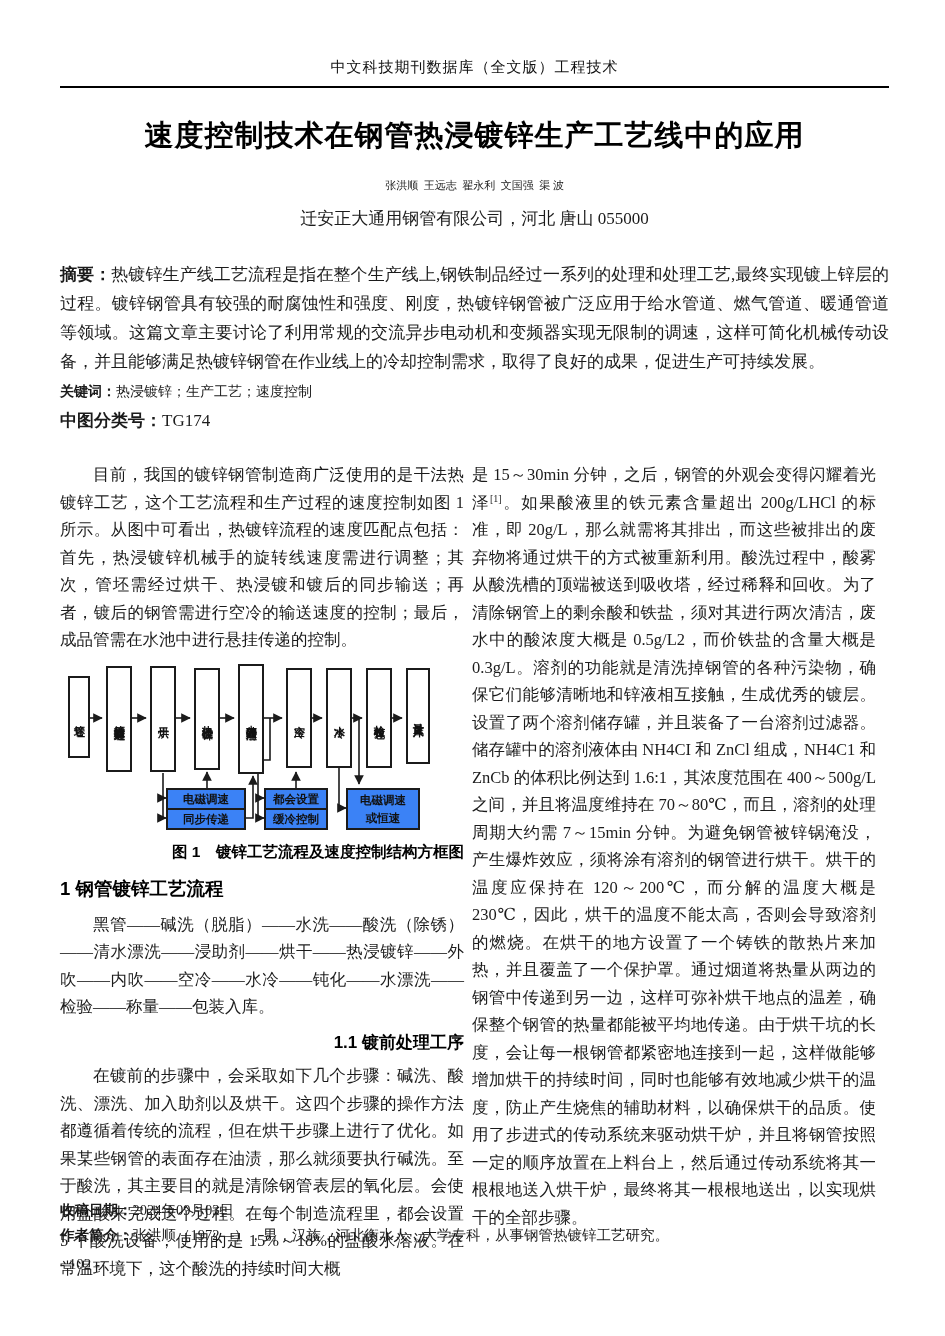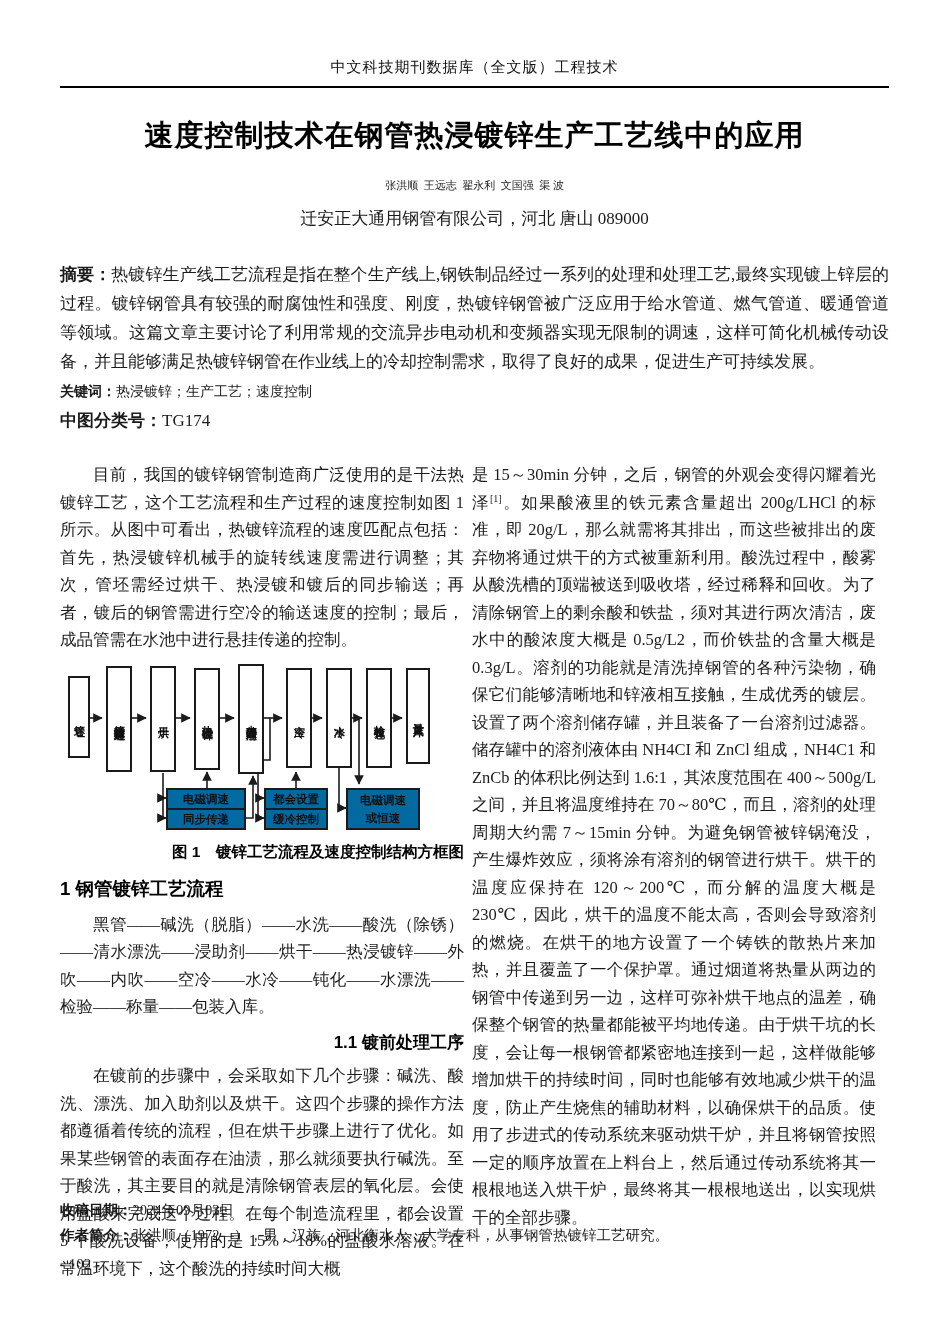--- a/index.html
+++ b/index.html
@@ -26,21 +26,21 @@
   .col { width:404px; font-size:16.5px; line-height:27.5px; text-align:justify; }
   .indent { text-indent:2em; }
 
   .figure-wrap { position:relative; width:398px; height:172px; margin:6px 0 2px 0; }
   .figure-wrap svg { position:absolute; left:0; top:0; }
   .pbox { position:absolute; border:2px solid #1b1b1b; background:#fff;
           writing-mode:vertical-rl; text-orientation:upright;
           display:flex; align-items:center; justify-content:center;
           font-family:"Liberation Sans","DejaVu Sans",sans-serif;
           font-size:11px; font-weight:bold; line-height:1; letter-spacing:1px; color:#111; }
-  .cbox { position:absolute; border:2px solid #1b1b1b; background:#0369a1;
+  .cbox { position:absolute; border:2px solid #1b1b1b; background:#3b82f6;
           font-family:"Liberation Sans","DejaVu Sans",sans-serif;
           font-size:11.5px; font-weight:bold; color:#111; text-align:center; }
   .cbox .row { height:20px; line-height:18px; }
   .cbox .row.top { border-bottom:2px solid #1b1b1b; }
   .cbox.single { display:flex; flex-direction:column; justify-content:center; }
   .cbox.single .row { border:none; height:18px; line-height:18px; }
 
   .fig-caption { text-align:right; font-family:"Liberation Sans","DejaVu Sans",sans-serif;
                  font-weight:bold; font-size:15.5px; margin:6px 0 10px 0; color:#000000; }
 
@@ -59,21 +59,21 @@
 <body>
 
 <div class="page">
   <div class="content">
 
     <div class="journal-line">中文科技期刊数据库（全文版）工程技术</div>
     <hr class="header-rule">
 
     <div class="title">速度控制技术在钢管热浸镀锌生产工艺线中的应用</div>
     <div class="authors">张洪顺  王远志  翟永利  文国强  渠 波</div>
-    <div class="affiliation">迁安正大通用钢管有限公司，河北 唐山 089000</div>
+    <div class="affiliation">迁安正大通用钢管有限公司，河北 唐山 055000</div>
 
     <div class="abstract-block">
       <span class="lbl">摘要：</span><span>热镀锌生产线工艺流程是指在整个生产线上,钢铁制品经过一系列的处理和处理工艺,最终实现镀上锌层的过程。镀锌钢管具有较强的耐腐蚀性和强度、刚度，热镀锌钢管被广泛应用于给水管道、燃气管道、暖通管道等领域。这篇文章主要讨论了利用常规的交流异步电动机和变频器实现无限制的调速，这样可简化机械传动设备，并且能够满足热镀锌钢管在作业线上的冷却控制需求，取得了良好的成果，促进生产可持续发展。</span>
     </div>
     <div class="kw-line">
       <span class="lbl">关键词：</span><span>热浸镀锌；生产工艺；速度控制</span>
     </div>
     <div class="clc-line">
       <span class="lbl">中图分类号：</span><span>TG174</span>
     </div>

